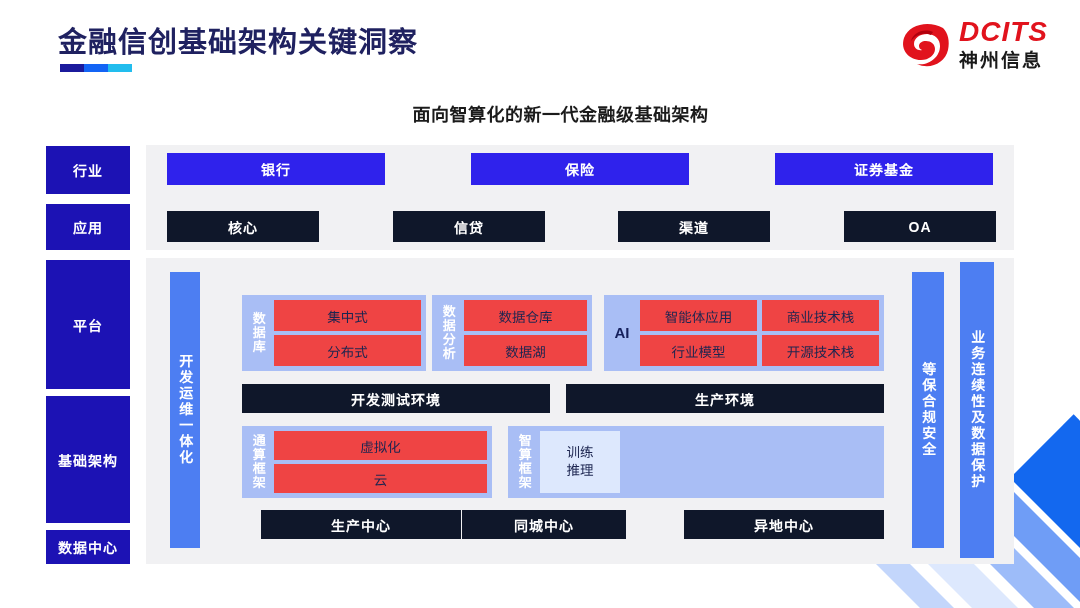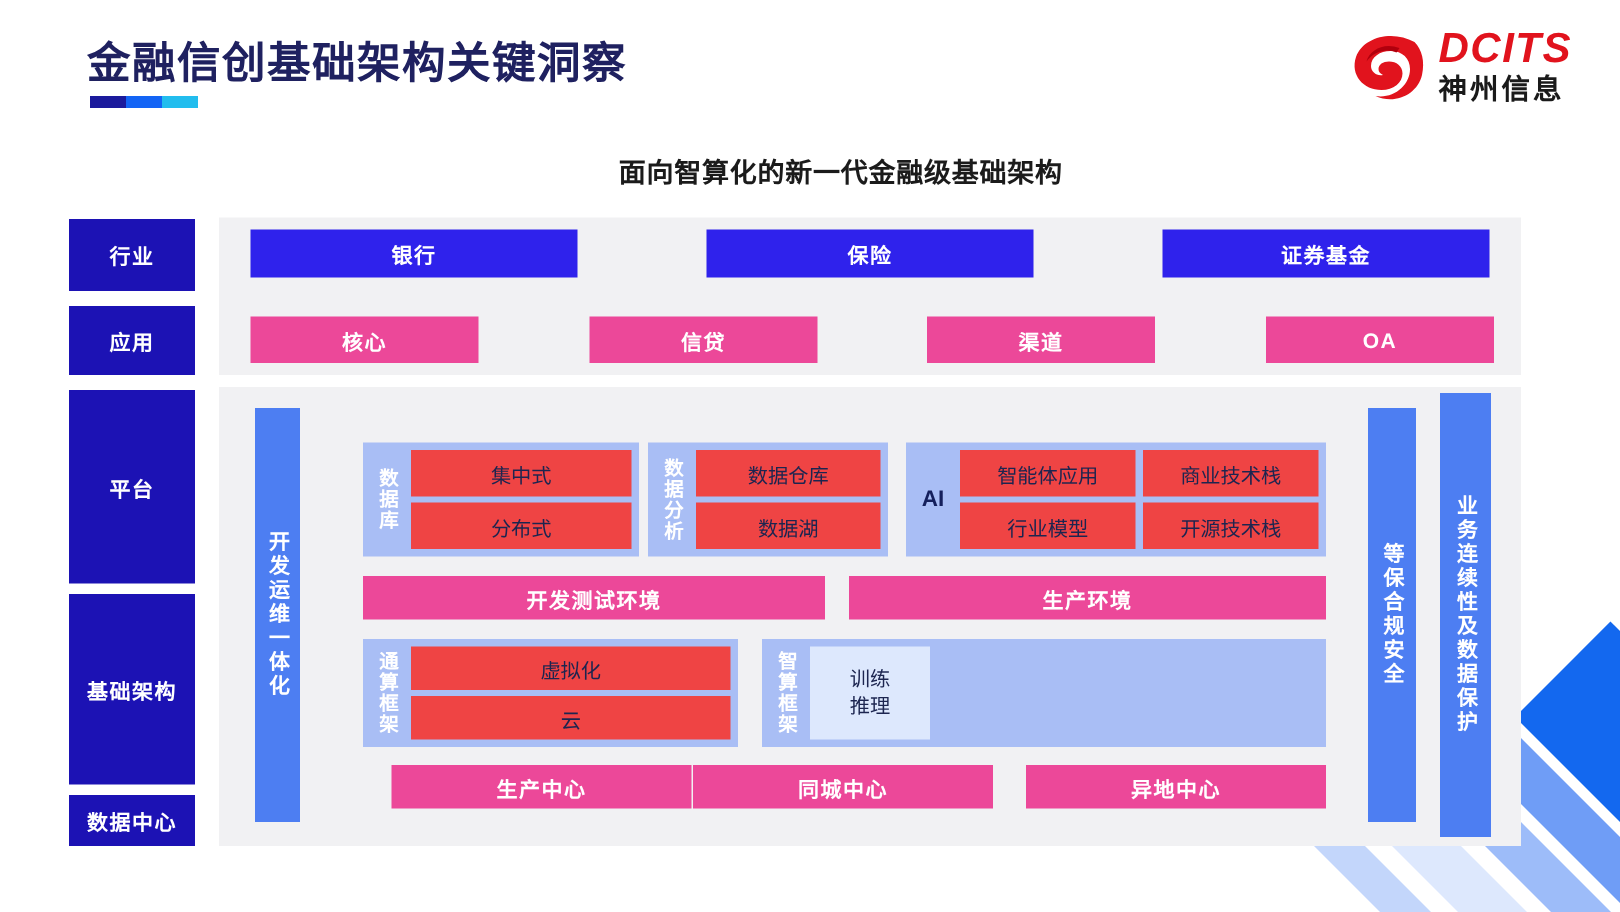--- a/index.html
+++ b/index.html
@@ -120,21 +120,21 @@
     position: absolute;
     display: flex;
     align-items: center;
     justify-content: center;
     text-align: center;
     color: #ffffff;
     font-weight: bold;
     letter-spacing: 1px;
   }
   .tile-dark { background: #2f22ec; font-size: 14px; }
-  .tile-mid  { background: #ec4899; font-size: 14px; }
+  .tile-mid  { background: #0f172a; font-size: 14px; }
 
   
   .vtile {
     position: absolute;
     background: #4d7ef2;
     color: #ffffff;
     font-weight: bold;
     font-size: 14px;
     letter-spacing: 2px;
     display: flex;
@@ -319,17 +319,17 @@
 
     <div class="group" style="left:362px; top:168px; width:376px; height:72px;">
       <div class="group-label">智算框架</div>
       <div class="side-tile">
         <span style="white-space:pre-line">训练
 推理</span>
       </div>
     </div>
 
     <div class="tile tile-mid" style="left:96px; top:252px; width:200px; height:29px;margin-left:19px;">生产中心</div>
-    <div class="tile tile-mid" style="left:316px; top:252px; width:200px; height:29px;">同城中心</div>
+    <div class="tile tile-mid" style="left:316px; top:252px; width:164px; height:29px;">同城中心</div>
     <div class="tile tile-mid" style="left:538px; top:252px; width:200px; height:29px;">异地中心</div>
 
   </div>
 </div>
 
 </body></html>

